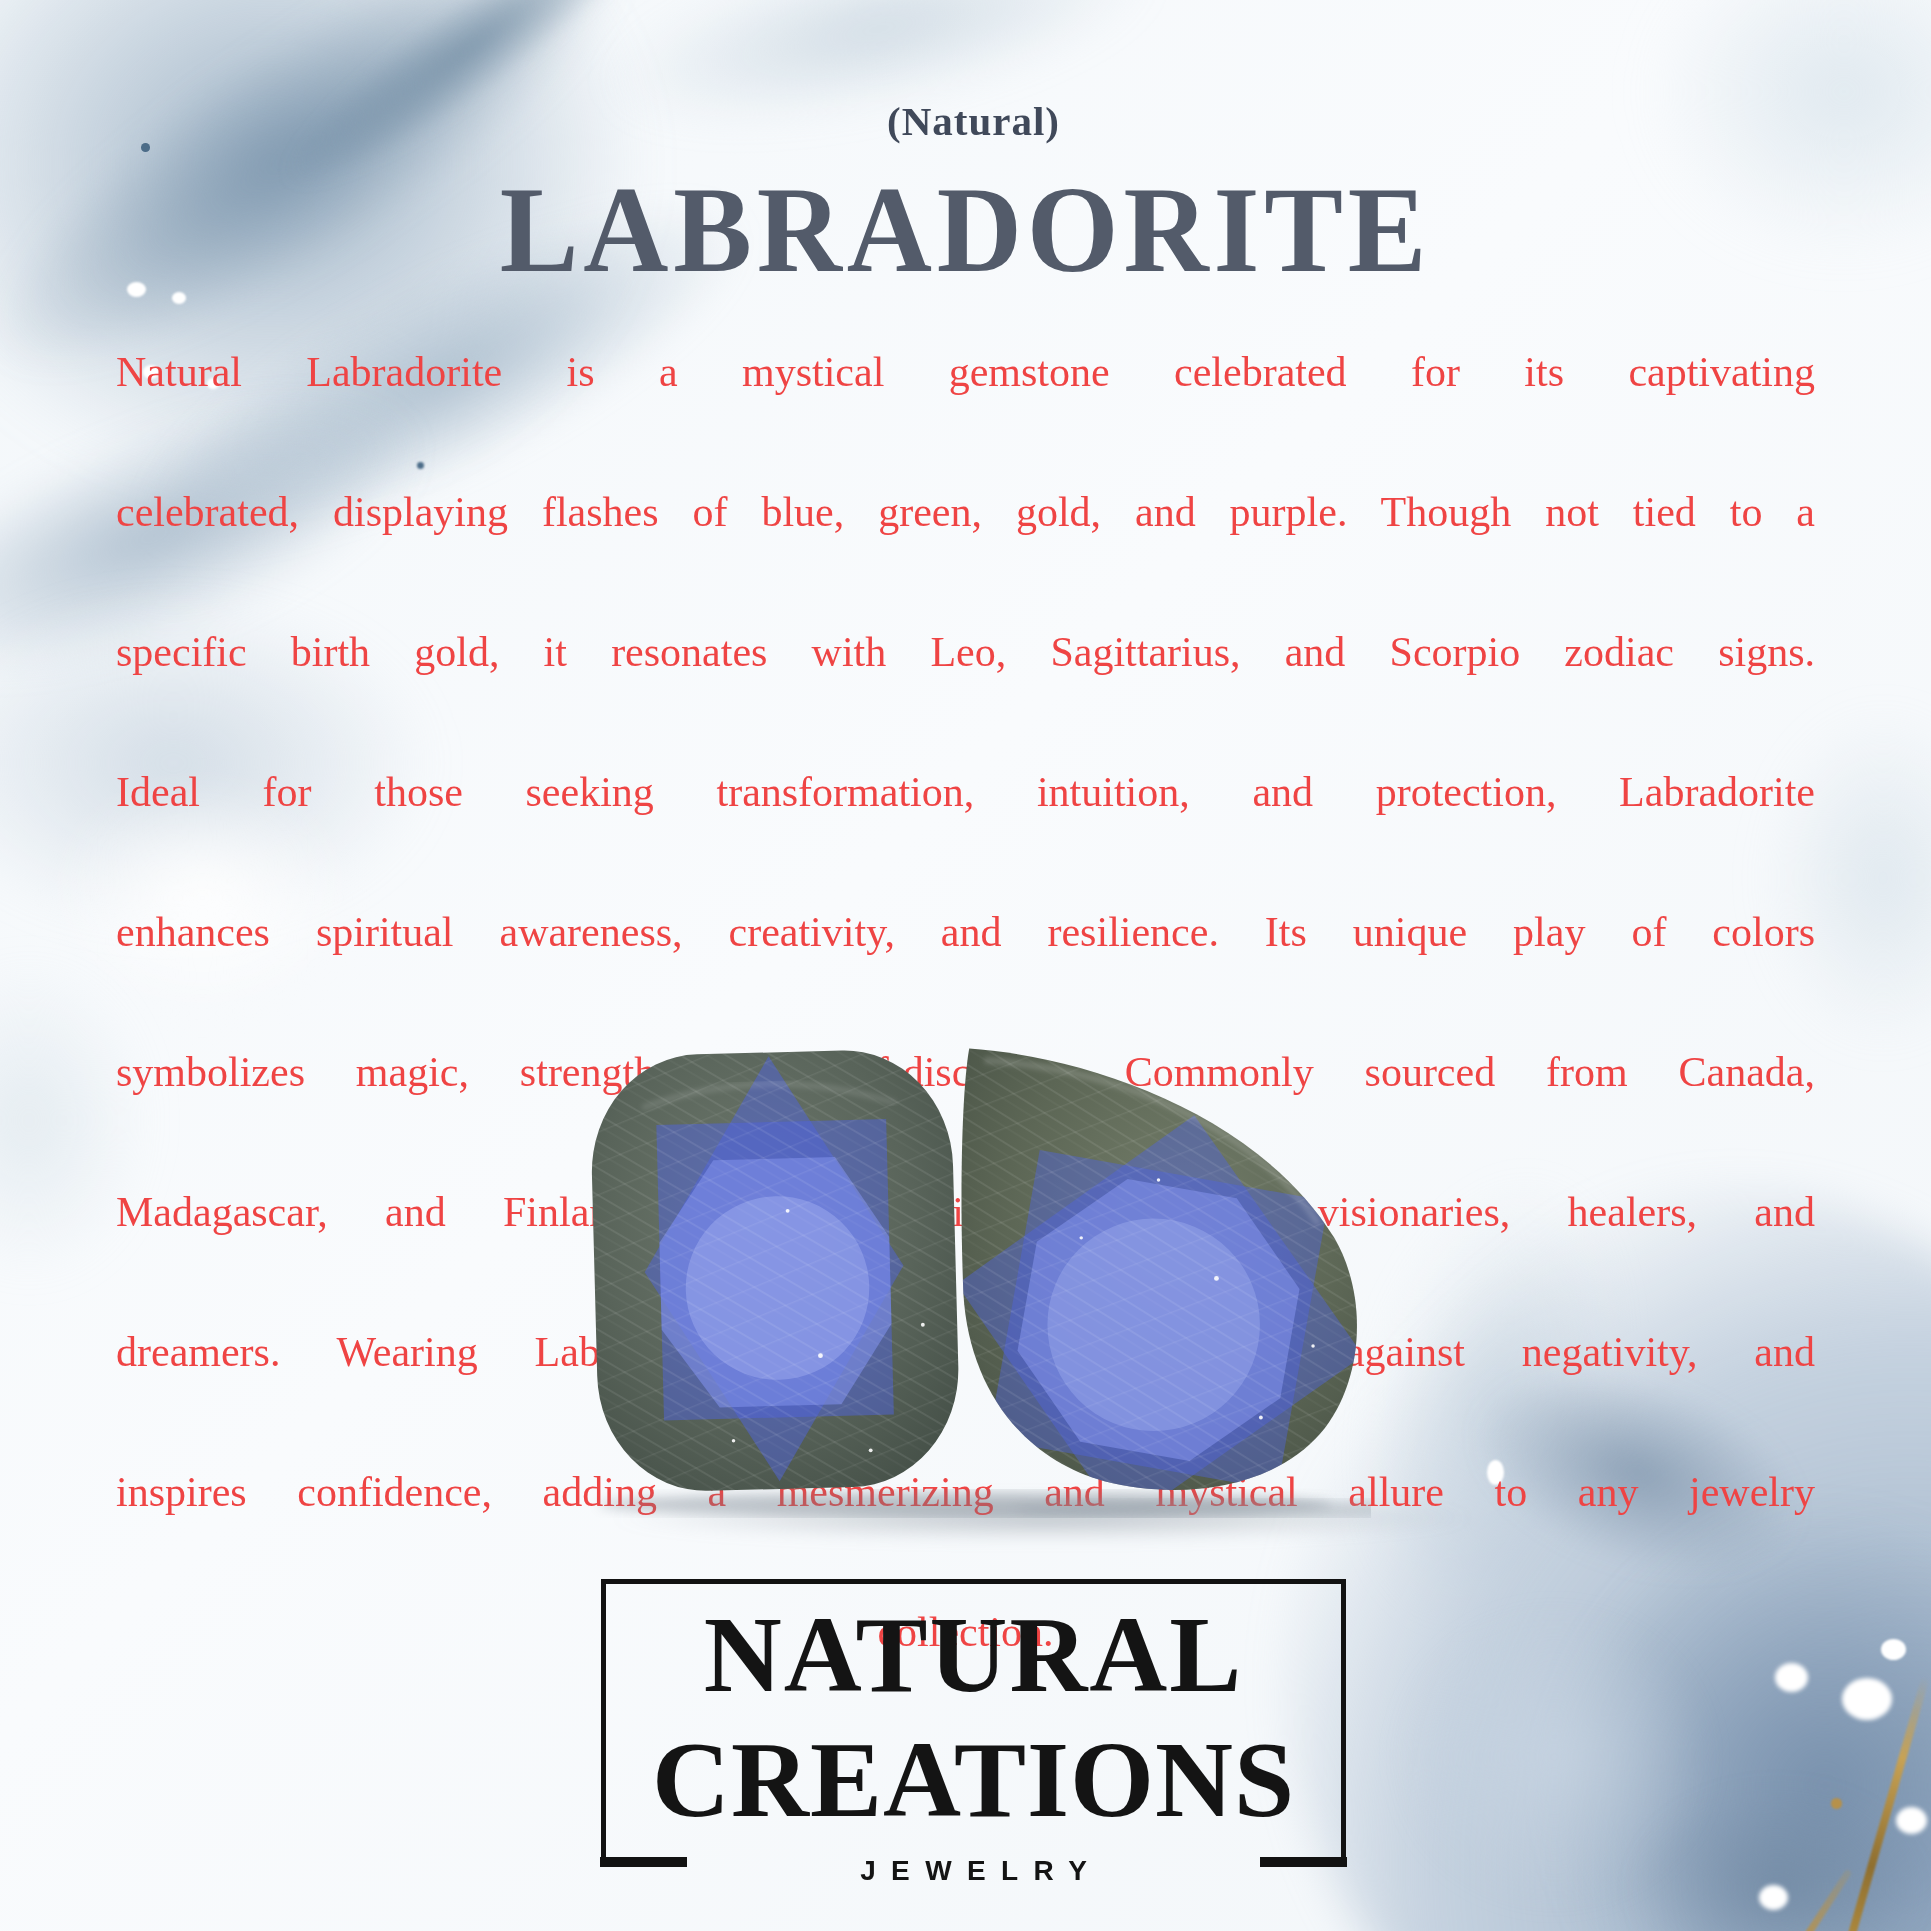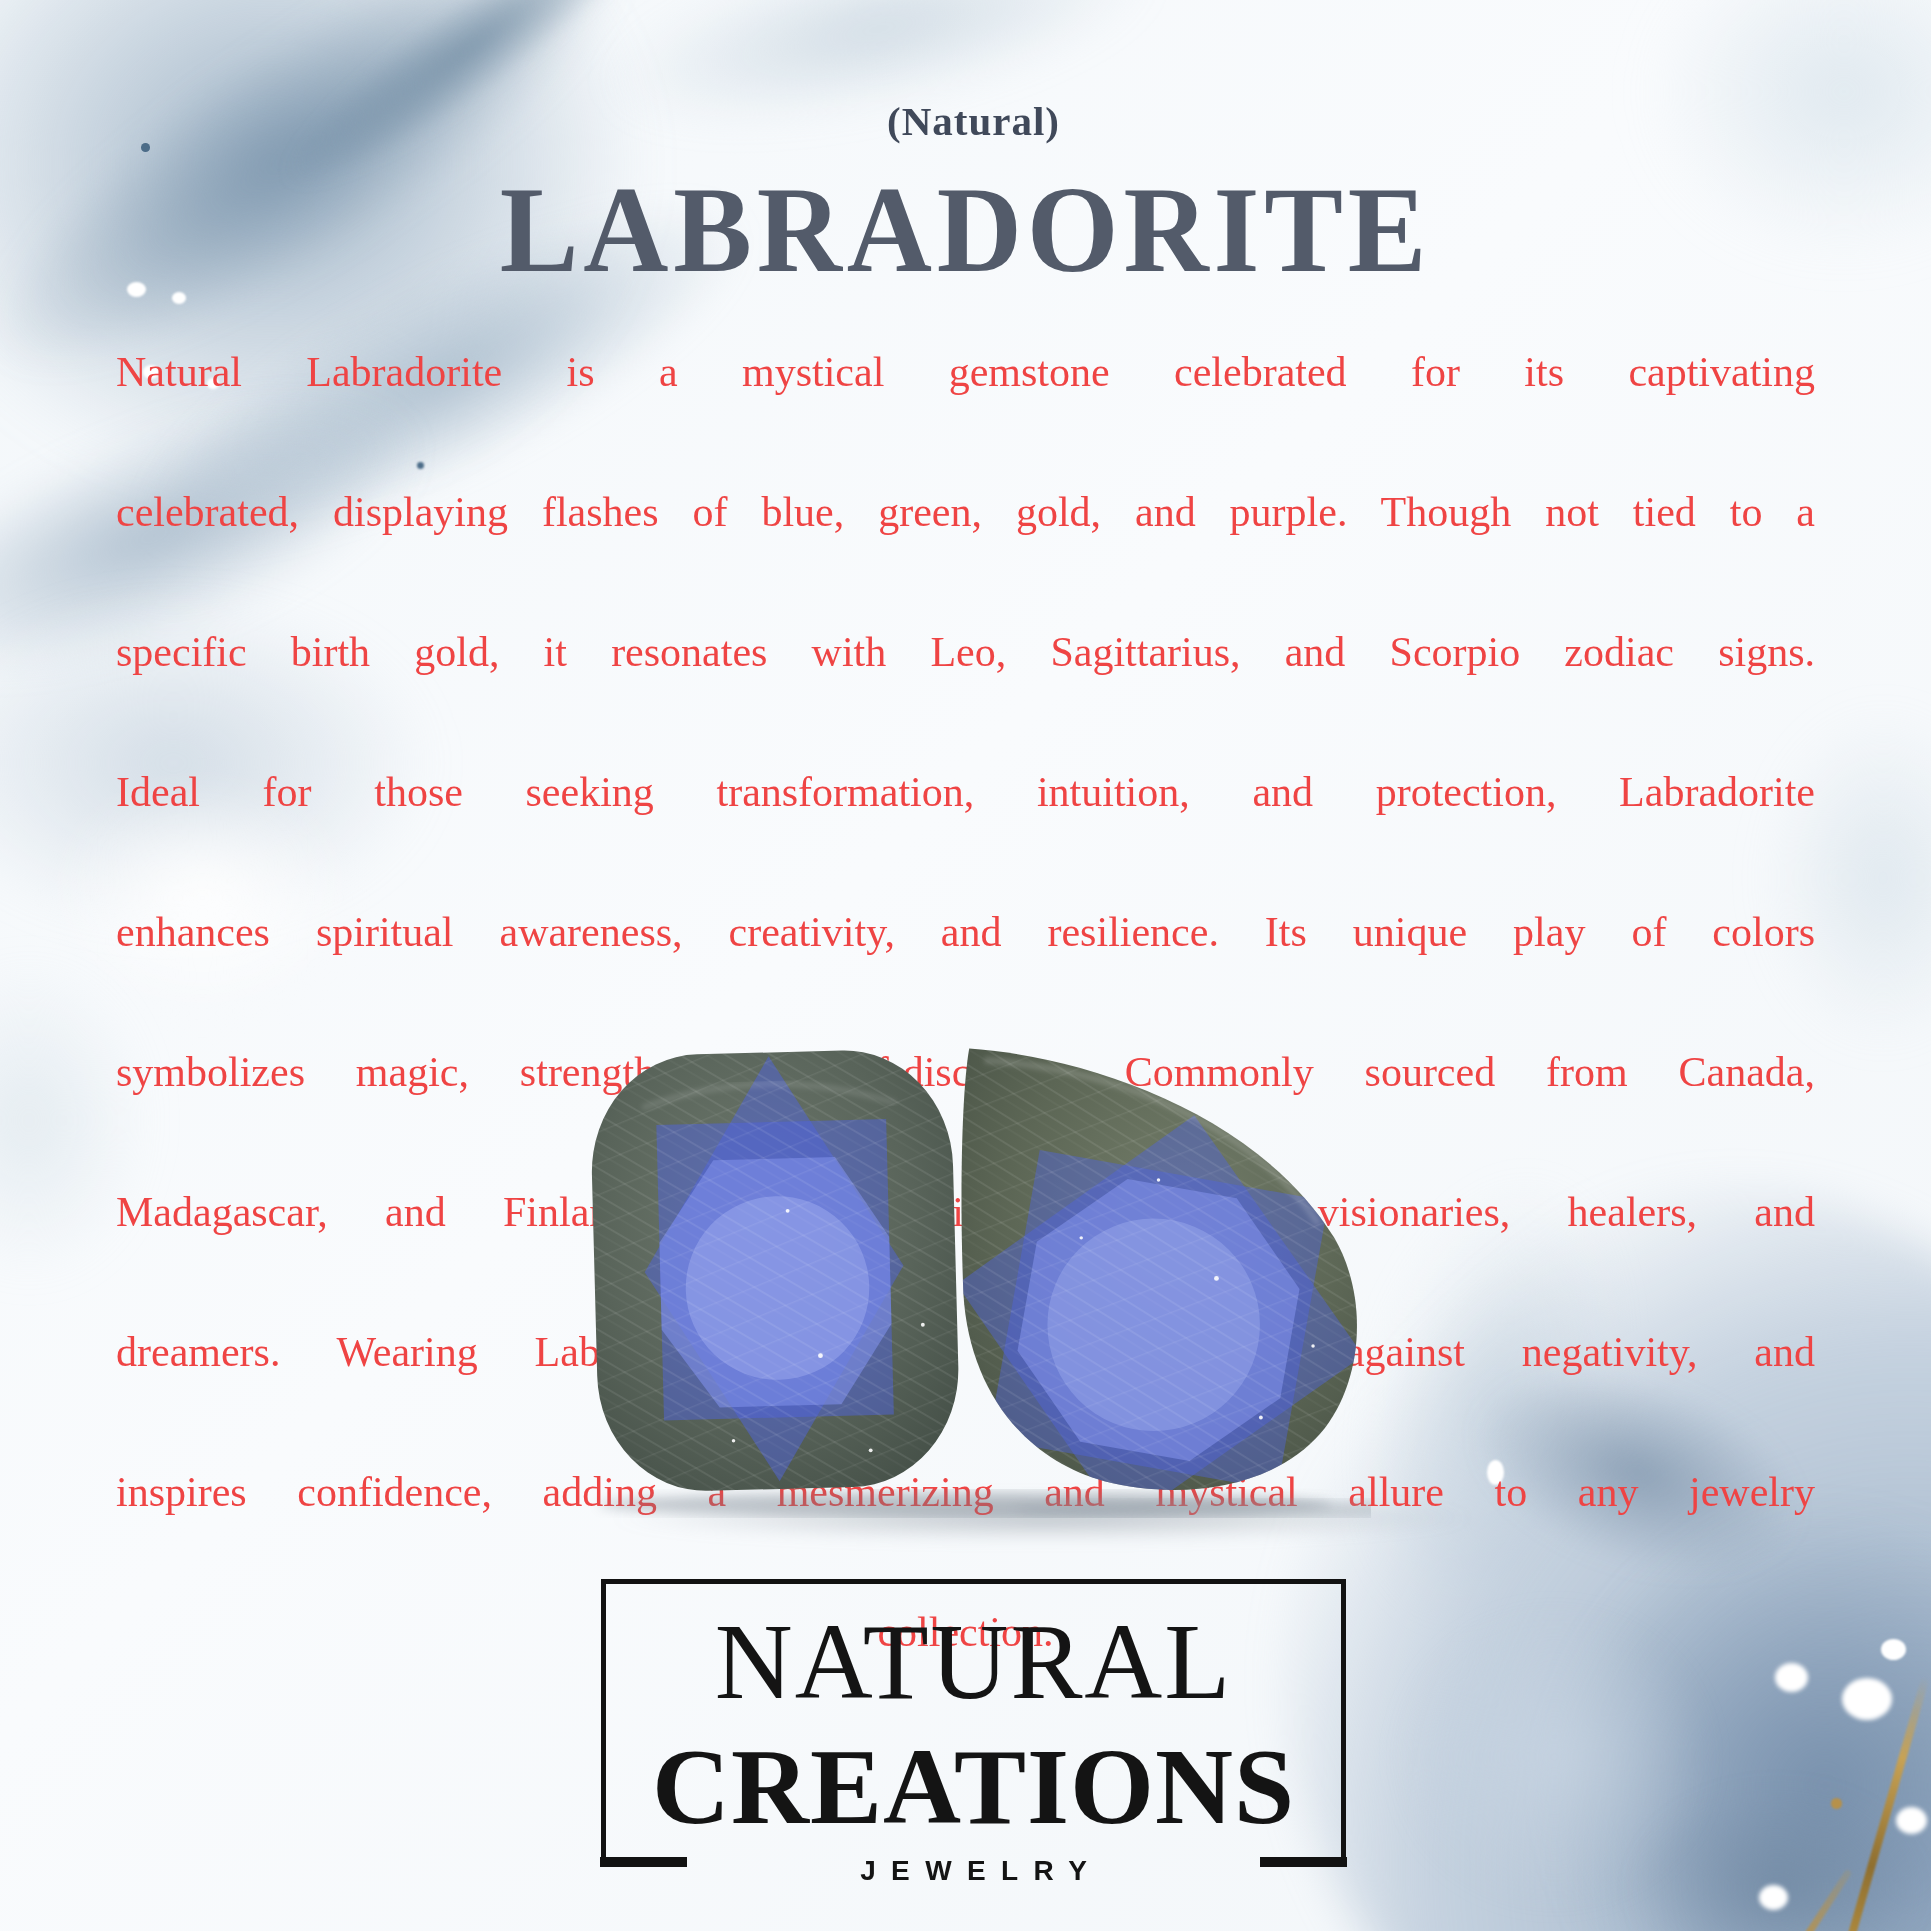--- a/index.html
+++ b/index.html
@@ -62,21 +62,21 @@
   .gem-shadow{position:absolute;left:608px;top:1495px;width:869px;height:46px;z-index:1;
     background:radial-gradient(closest-side,rgba(110,122,134,.42),rgba(110,122,134,0));filter:blur(7.7px);}
   .gems{position:absolute;left:579px;top:1035px;width:792px;height:483px;z-index:2;}
   
   .logo-box{position:absolute;left:601px;top:1579px;width:745px;height:283px;
     border:5.8px solid #121212;border-bottom:none;box-sizing:border-box;
     text-align:center;z-index:2;}
   .logo-box::before,.logo-box::after{content:"";position:absolute;bottom:-4.8px;height:9.7px;width:87px;background:#121212;}
   .logo-box::before{left:-5.8px;}
   .logo-box::after{right:-5.8px;}
-  .brand1{margin-top:16px;font-size:108px;line-height:124px;font-weight:normal;letter-spacing:1.9px;}
+  .brand1{margin-top:9px;font-size:108px;line-height:124px;font-weight:bold;letter-spacing:1.9px;}
   .brand2{font-size:108px;line-height:126px;font-weight:bold;letter-spacing:1px;}
   .tagline{position:absolute;left:0;right:0;bottom:-25px;
     font-family:"Liberation Sans", sans-serif;font-size:28px;font-weight:bold;
     letter-spacing:15.4px;text-indent:15.4px;z-index:3;}
 </style>
 </head>
 <body>
 
 <div class="bg">
   <div class="wash w1"></div>

